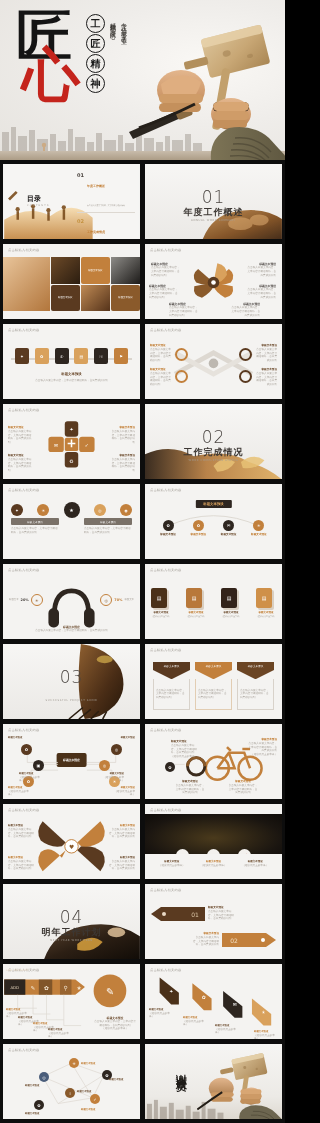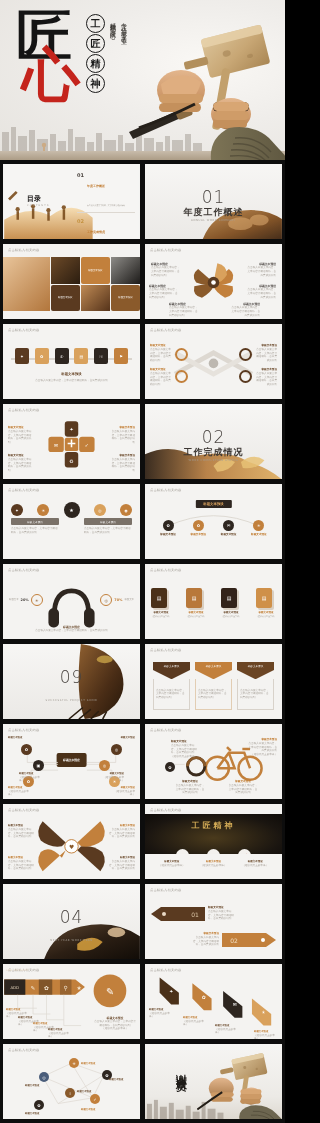--- a/index.html
+++ b/index.html
@@ -544,21 +544,21 @@
         <g stroke="#2a1d10" stroke-width="1.6" fill="none">
           <path d="M22 66 L8 78"></path>
             <path d="M30 68 L18 78"></path>
             <path d="M38 70 L30 78"></path>
             <path d="M46 70 L42 78"></path>
         </g>
         <g fill="#c8a247" opacity=".8">
             <ellipse cx="44" cy="16" rx="8" ry="4"></ellipse>
           </g>
       </svg>
-      <div class="num">09</div>
+      <div class="num">03</div>
       <div class="en">SUCCESSFUL PROJECT SHOW</div>
     </div>
 
     <div class="slide">
       <div class="slide-hdr">点击粘贴入相关内容</div>
       <div style="position:absolute;left:8px;right:8px;top:18px;display:flex;justify-content:space-between;gap:5px">
         <div style="flex:1">
           <div style="background:#5a3a20;color:#fff;font-size:2.6px;text-align:center;padding:2px 0">标题文本预设</div>
           <svg viewBox="0 0 40 10" style="display:block;width:100%">
               <path d="M0 0 H40 L20 10Z" fill="#5a3a20"></path>
@@ -716,23 +716,20 @@
         </div>
       <div style="position:absolute;right:5px;top:52px;width:26px;text-align:right">
         <div class="tl bn" style="font-size:2.5px;font-weight:700">标题文本预设</div>
         <div class="cap">点击输入简要文字内容，文字内容需概括精炼，言简意赅的说明</div>
         </div>
     </div>
 
     <div class="slide">
       <div class="slide-hdr">点击粘贴入相关内容</div>
       <div style="position:absolute;left:0;right:0;top:10px;height:40px;background:radial-gradient(ellipse at 50% 60%, #4a3a1c 0%, #1a1510 70%, #0e0b08 100%);overflow:hidden">
-        <div style="position:absolute;left:0;right:0;top:6px;text-align:center;font-size:8px;font-weight:700;color:#e2b75c;letter-spacing:3px;font-family:'DejaVu Serif','Liberation Serif',serif;opacity:.95">
-          <span>工</span><span>匠</span><span>精</span><span>神</span>
-        </div>
         <div style="position:absolute;left:0;right:0;bottom:-8px;display:flex;justify-content:space-around;padding:0 22px">
           <div class="circ" style="width:13px;height:13px;background:#f3f1ee;color:#6b4524;font-size:5px">▤</div>
           <div class="circ" style="width:13px;height:13px;background:#f3f1ee;color:#6b4524;font-size:5px">⚒</div>
           <div class="circ" style="width:13px;height:13px;background:#f3f1ee;color:#6b4524;font-size:5px">🛒</div>
         </div>
       </div>
       <div style="position:absolute;left:6px;right:6px;top:56px;display:flex;justify-content:space-around;text-align:center">
         <div style="width:30%">
           <div class="tl bn" style="font-size:2.5px;font-weight:700">标题文本预设</div>
           <div class="cap">（建议使用主题字体）</div>
@@ -759,20 +756,21 @@
           </defs>
         <path d="M0 48 q10 -28 38 -34 q34 -8 60 10 L98 48Z" fill="url(#sh4)"></path>
         <g fill="#d9a23e" opacity=".85">
             <path d="M34 32 q14 -12 26 -2 q-10 12 -26 8Z"></path>
           </g>
         <g fill="#e8c9a0" opacity=".8">
             <ellipse cx="74" cy="20" rx="9" ry="5"></ellipse>
           </g>
       </svg>
       <div class="num">04</div>
+      <div class="zh">明年工作计划</div>
       <div class="en">NEXT YEAR WORK PLAN</div>
     </div>
 
     <div class="slide">
       <div class="slide-hdr">点击粘贴入相关内容</div>
       <div style="position:absolute;left:6px;top:22px;display:flex;align-items:center;gap:3px">
         <svg width="54" height="14" viewBox="0 0 54 14">
           <path d="M0 7 L10 0 H54 V14 H10Z" fill="#5a3a20"></path>
           <circle cx="13" cy="7" r="2" fill="#e8d9c6"></circle>
           <text x="44" y="10" font-size="6" fill="#d9c3a3" text-anchor="middle">01</text>

